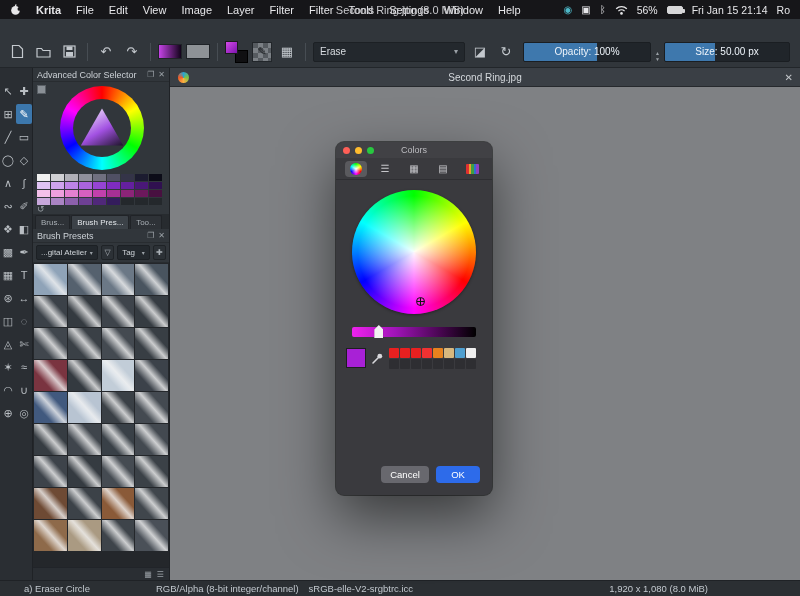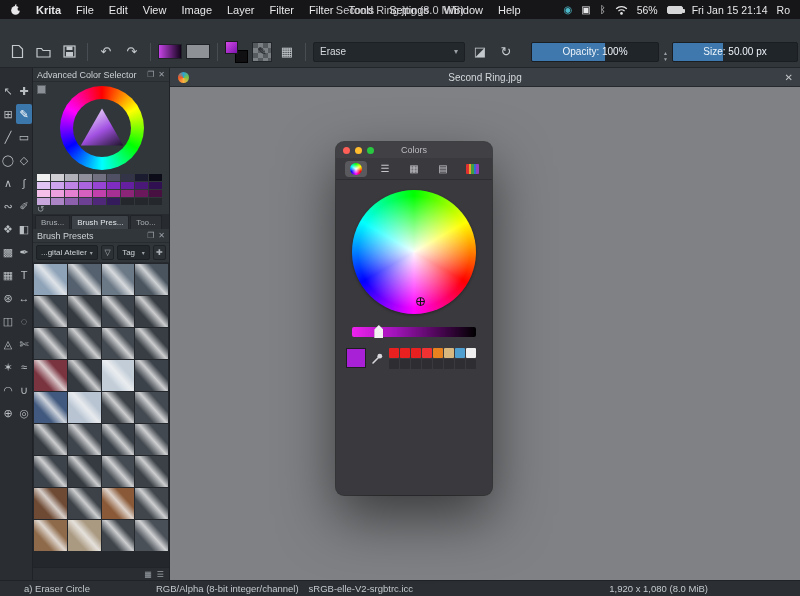--- a/index.html
+++ b/index.html
@@ -27,21 +27,21 @@
   .fgbg{width:23px;height:22px;position:relative;}
   .fgbg .bg{position:absolute;right:0;bottom:0;width:13px;height:13px;background:#101012;border:1px solid #000;}
   .fgbg .fg{position:absolute;left:0;top:0;width:13px;height:13px;background:linear-gradient(135deg,#d44ae8,#7d14ae);border:1px solid #1a1a1c;}
   .checker{width:20px;height:20px;border:1px solid #22262a;background:conic-gradient(#7b8085 25%,#565b60 0 50%,#7b8085 0 75%,#565b60 0) 0 0/10px 10px;display:flex;align-items:center;justify-content:center;font-size:11px;color:#1d2023;}
   .combo{width:152px;height:20px;background:#23282d;border:1px solid #1c2024;border-radius:2px;display:flex;align-items:center;padding:0 6px;font-size:10px;color:#d8dce0;}
   .combo .caret{margin-left:auto;font-size:8px;color:#9aa0a6;}
   .spinbox{position:relative;height:20px;background:#20252a;border:1px solid #1a1e22;border-radius:2px;overflow:hidden;flex:none;}
   .spinbox .fill{position:absolute;left:0;top:0;bottom:0;background:#3e78ad;}
   .spinbox .lbl{position:absolute;inset:0;display:flex;align-items:center;justify-content:center;font-size:10px;color:#eef4fa;z-index:1;}
   .spincol{display:flex;flex-direction:column;justify-content:center;gap:1px;font-size:5px;color:#9aa0a6;line-height:1;}
-  .right-cluster{margin-left:auto;display:flex;align-items:flex-end;gap:4px;margin-right:2px;}
+  .right-cluster{margin-left:auto;display:flex;align-items:flex-end;gap:4px;margin-right:10px;}
 
   
   .main{position:absolute;top:68px;left:0;right:0;bottom:16px;display:flex;}
 
   
   .toolbox{width:33px;background:#2a2e33;border-right:1px solid #1f2226;display:grid;grid-template-columns:1fr 1fr;align-content:start;padding-top:13px;row-gap:3px;}
   .tool{height:20px;display:flex;align-items:center;justify-content:center;font-size:11px;color:#b9bec3;}
   .toolbox .tool:nth-child(4){background:#3c77ac;color:#fff;border-radius:2px;}
 
   
@@ -421,20 +421,24 @@
           <span class="msw"></span>
           <span class="msw"></span>
           <span class="msw"></span>
           <span class="msw"></span>
           <span class="msw"></span>
           <span class="msw"></span>
           <span class="msw"></span>
       </span>
     </span>
   </div>
+  <div class="dlg-buttons">
+    <span class="btn cancel">Cancel</span>
+    <span class="btn ok" style="background: rgb(45, 107, 234);">OK</span>
+  </div>
 </div>
 
 <div class="statusbar">
   <span class="sb-brush">a) Eraser Circle</span>
   <span class="sb-mode">RGB/Alpha (8-bit integer/channel)</span>
   <span class="sb-profile">sRGB-elle-V2-srgbtrc.icc</span>
   <span class="sb-dims">1,920 x 1,080 (8.0 MiB)</span>
 </div>
 
 </body></html>

